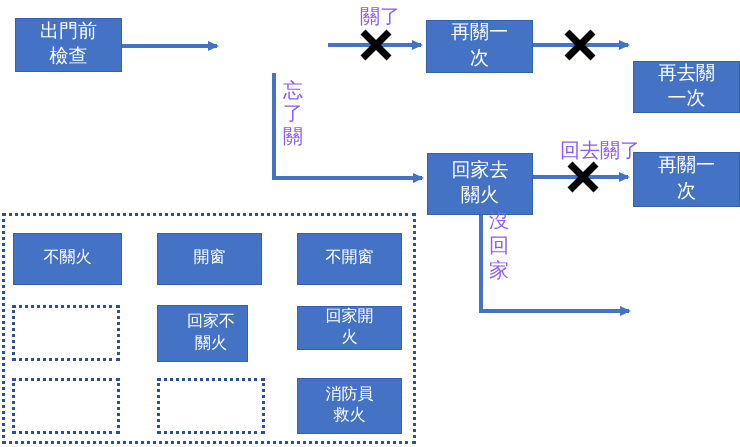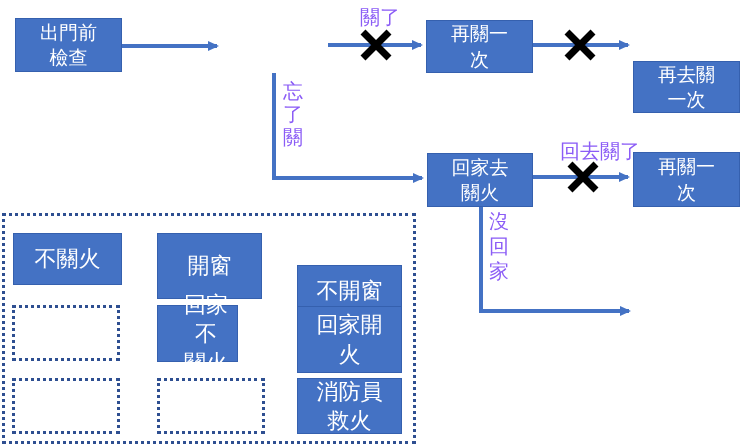--- a/index.html
+++ b/index.html
@@ -1,37 +1,37 @@
 <!DOCTYPE html>
 <html><head>
 <meta charset="utf-8">
 <style>
   html,body{margin:0;padding:0;background:#ffffff;}
   .stage{
     position:relative;width:740px;height:447px;background:#ffffff;
-    font-family:Liberation Serif, serif;overflow:hidden;
+    font-family:Liberation Mono, monospace;overflow:hidden;
   }
   .connector-layer{position:absolute;left:0;top:0;width:740px;height:447px;pointer-events:none;}
   .node{
     position:absolute;background:#4472C4;border:1px solid #3560AE;color:#ffffff;
     display:flex;align-items:center;justify-content:center;text-align:center;
     white-space:pre-line;font-size:19px;line-height:1.32;box-sizing:border-box;
   }
   .edge-label{
     position:absolute;color:#8b5cf6;font-size:20px;line-height:1.25;
     text-align:center;white-space:pre-line;
   }
   .bank{
     position:absolute;left:2px;top:213px;width:414px;height:231px;
     border:3px dotted #2E4F91;box-sizing:border-box;background:#ffffff;
   }
   .tile{
     position:absolute;background:#4472C4;border:1px solid #3560AE;color:#ffffff;
     display:flex;align-items:center;justify-content:center;text-align:center;
-    white-space:pre-line;font-size:22px;line-height:1.32;box-sizing:border-box;cursor:pointer;
+    white-space:pre-line;font-size:16px;line-height:1.32;box-sizing:border-box;cursor:pointer;
   }
   .slot{
     position:absolute;background:#ffffff;border:3px dotted #2E4F91;box-sizing:border-box;
   }
 </style>
 </head>
 <body>
 
 <div class="stage">
 
@@ -59,21 +59,21 @@
   <div class="node" style="left:15px;top:18px;width:107px;height:54px;">出門前
 檢查</div>
 
 
   <div class="node" style="left:426px;top:20px;width:107px;height:53px;">再關一
 次</div>
 
   <div class="node" style="left:633px;top:21px;width:107px;height:52px;margin-top:40px;">再去關
 一次</div>
 
-  <div class="node" style="left:427px;top:153px;width:106px;height:54px;">回家去
+  <div class="node" style="left:427px;top:153px;width:106px;height:62px;">回家去
 關火</div>
 
   <div class="node" style="left:633px;top:152px;width:107px;height:55px;">再關一
 次</div>
 
 
   <div class="edge-label" style="left:352px;top:5px;width:56px;">關了</div>
 
   <div class="edge-label" style="left:281px;top:80px;width:24px;line-height:1.15;">忘
 了
@@ -82,30 +82,30 @@
   <div class="edge-label" style="left:546px;top:139px;width:94px;text-align:right;">回去關了</div>
 
   <div class="edge-label" style="left:486px;top:209px;width:26px;line-height:1.25;">沒
 回
 家</div>
 
   <div class="bank">
 
     <div class="tile" style="left:8px;top:17px;width:109px;height:52px;">不關火</div>
 
-    <div class="tile" style="left:152px;top:17px;width:105px;height:66px;">開窗</div>
+    <div class="tile" style="left:152px;top:17px;width:105px;height:52px;">開窗</div>
 
-    <div class="tile" style="left:292px;top:17px;width:105px;height:52px;margin-top:32px;">不開窗</div>
+    <div class="tile" style="left:292px;top:17px;width:105px;height:52px;">不開窗</div>
 
     <div class="slot" style="left:7px;top:89px;width:108px;height:56px;"></div>
 
-    <div class="tile" style="left:152px;top:89px;width:81px;height:57px;padding-left:17px;">回家不
+    <div class="tile" style="left:152px;top:89px;width:91px;height:57px;padding-left:17px;">回家不
 關火</div>
 
-    <div class="tile" style="left:292px;top:90px;width:105px;height:67px;">回家開
+    <div class="tile" style="left:292px;top:90px;width:105px;height:44px;">回家開
 火</div>
 
     <div class="slot" style="left:7px;top:162px;width:108px;height:56px;"></div>
 
     <div class="slot" style="left:152px;top:162px;width:108px;height:56px;"></div>
 
     <div class="tile" style="left:292px;top:162px;width:105px;height:56px;">消防員
 救火</div>
 
   </div>

